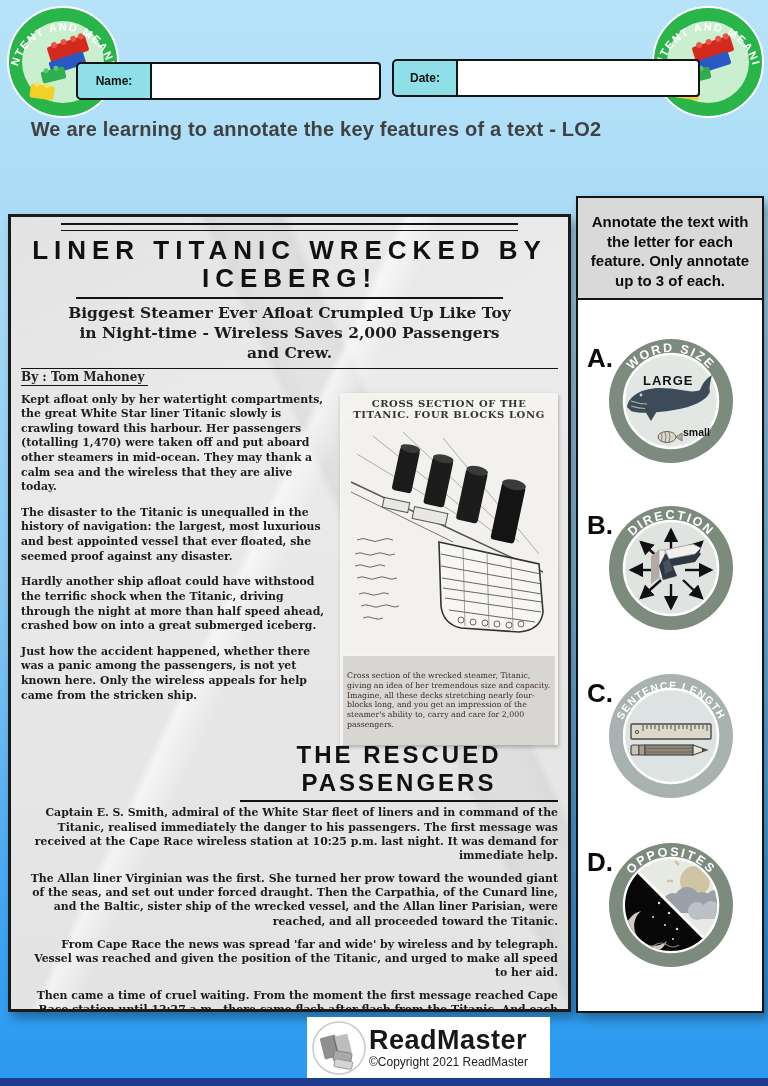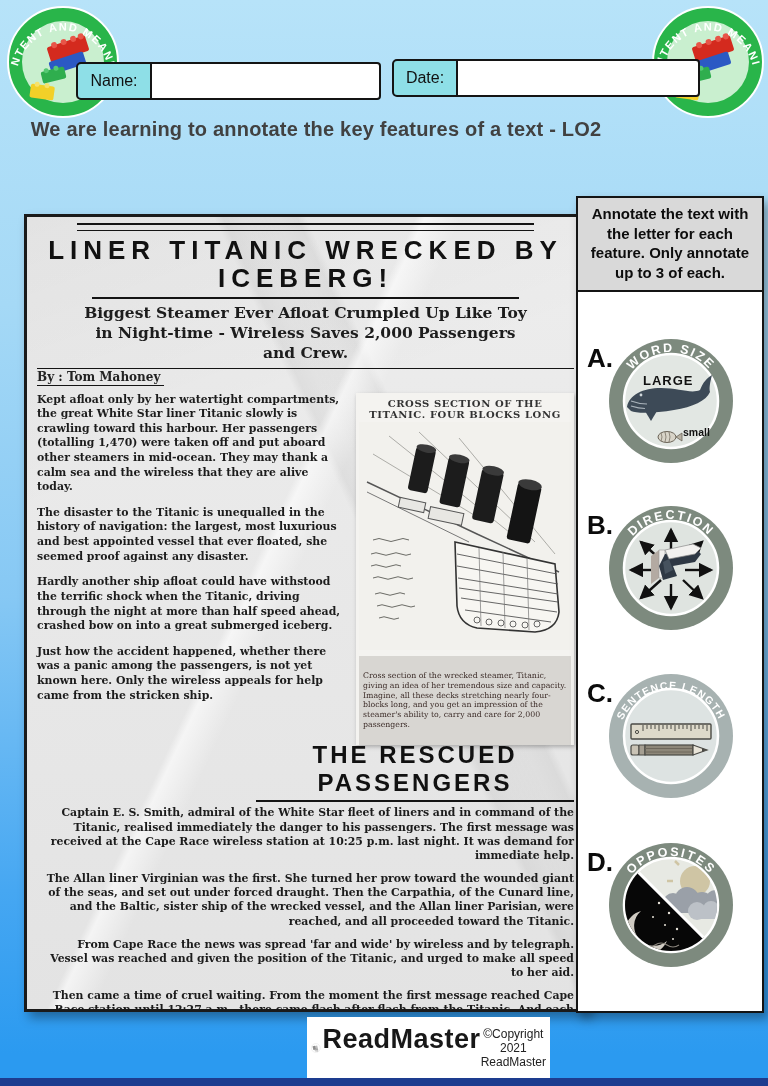--- a/index.html
+++ b/index.html
@@ -6,30 +6,30 @@
   body{font-family:"Liberation Sans",sans-serif;}
   #stage{position:relative;width:768px;height:1086px;overflow:hidden;
     background:linear-gradient(180deg,#b7e3f9 0%,#a5d9f6 28%,#86c8f4 55%,#46a7f2 82%,#2b9af0 97%);}
   .navy-strip{position:absolute;left:0;bottom:0;width:768px;height:8px;background:#1d3c8f;}
 
   
   .logo{position:absolute;top:5px;width:114px;height:114px;}
   .logo.left{left:6px;} .logo.right{right:3px;}
   .field{position:absolute;display:flex;align-items:stretch;height:38px;}
   .field .lab{display:flex;align-items:center;justify-content:center;background:#8edfe7;
-    border:2px solid #141414;border-radius:5px 0 0 5px;font-weight:normal;font-size:16px;color:#111;}
+    border:2px solid #141414;border-radius:5px 0 0 5px;font-weight:bold;font-size:12px;color:#111;}
   .field input{border:2px solid #141414;border-left:none;border-radius:0 4px 4px 0;background:#fff;
     font-size:15px;padding:0 6px;outline:none;}
   #name-field{left:76px;top:62px;} #name-field .lab{width:72px;} #name-field input{width:215px;}
   #date-field{left:392px;top:59px;} #date-field .lab{width:62px;} #date-field input{width:228px;}
   .page-title{position:absolute;top:118px;left:0;width:632px;text-align:center;
     font-size:20px;font-weight:bold;color:#414141;letter-spacing:0.2px;}
 
   
-  .newspaper{position:absolute;left:24px;top:214px;width:563px;height:798px;box-sizing:border-box;
+  .newspaper{position:absolute;left:8px;top:214px;width:563px;height:798px;box-sizing:border-box;
     border:3px solid #1a1a1a;padding:6px 10px 6px 10px;overflow:hidden;
     box-shadow:5px 6px 10px rgba(0,0,0,0.35);
     background-image:
       linear-gradient(115deg,transparent 42%,rgba(255,255,255,0.6) 43%,transparent 47%),
       linear-gradient(245deg,transparent 30%,rgba(0,0,0,0.05) 31%,transparent 37%),
       linear-gradient(65deg,transparent 60%,rgba(0,0,0,0.05) 61%,transparent 67%),
       linear-gradient(160deg,rgba(0,0,0,0.045),transparent 30%),
       linear-gradient(#ededed,#e3e3e3);}
   .np-rule-double{height:5px;border-top:2.5px solid #141414;border-bottom:1.5px solid #141414;margin:0 40px 5px 40px;}
   .np-headline{font-weight:800;font-size:26px;line-height:1.08;letter-spacing:6px;text-align:center;color:#111;
@@ -53,30 +53,30 @@
   .np-sec2-head{width:318px;margin:-4px 0 4px auto;text-align:center;font-weight:800;font-size:24px;
     letter-spacing:3px;color:#111;border-bottom:2px solid #141414;padding-bottom:3px;}
   .np-sec2 p{font-family:"DejaVu Serif",serif;font-weight:600;font-size:10.9px;line-height:1.3;
     color:#1c1c1c;margin:0 0 9px 0;text-align:right;}
   .np-quote{text-align:center;font-weight:bold;font-style:italic;font-size:13px;color:#111;margin:10px 0 11px 0;}
 
   
   .sidebar{position:absolute;left:576px;top:196px;width:188px;height:817px;box-sizing:border-box;
     background:#fff;border:2.5px solid #141414;box-shadow:5px 6px 10px rgba(0,0,0,0.35);}
   .sb-instruction{background:#d9d9d9;border-bottom:2.5px solid #141414;font-weight:bold;font-size:15px;
-    line-height:1.3;text-align:center;color:#0d0d0d;padding:6px 3px 8px 3px;}
+    line-height:1.3;text-align:center;color:#0d0d0d;padding:14px 3px 8px 3px;}
   .badge-row{position:absolute;left:0;width:100%;height:132px;}
   .badge-letter{position:absolute;left:9px;top:6px;font-weight:800;font-size:26px;color:#0b0b0b;}
   .badge-circle{position:absolute;left:29px;top:0;}
   #row-a{top:139px;} #row-b{top:306px;} #row-c{top:474px;} #row-d{top:643px;}
 
   
   .footer-brand{position:absolute;left:307px;top:1017px;width:243px;height:61px;background:#fff;
     display:flex;align-items:center;padding:0 4px;box-sizing:border-box;}
-  .fb-text{display:flex;flex-direction:row;align-items:flex-start;margin-left:2px;text-align:center;}
+  .fb-text{display:flex;flex-direction:column;align-items:flex-start;margin-left:2px;text-align:center;}
   .fb-name{font-size:27px;font-weight:bold;color:#181818;letter-spacing:0.5px;line-height:1;}
   .fb-copy{font-size:12px;color:#222;margin-top:1px;}
 </style>
 </head>
 <body>
 
 <div id="stage">
 
   <div class="logo left">
     <svg width="114" height="114" viewBox="0 0 114 114">

